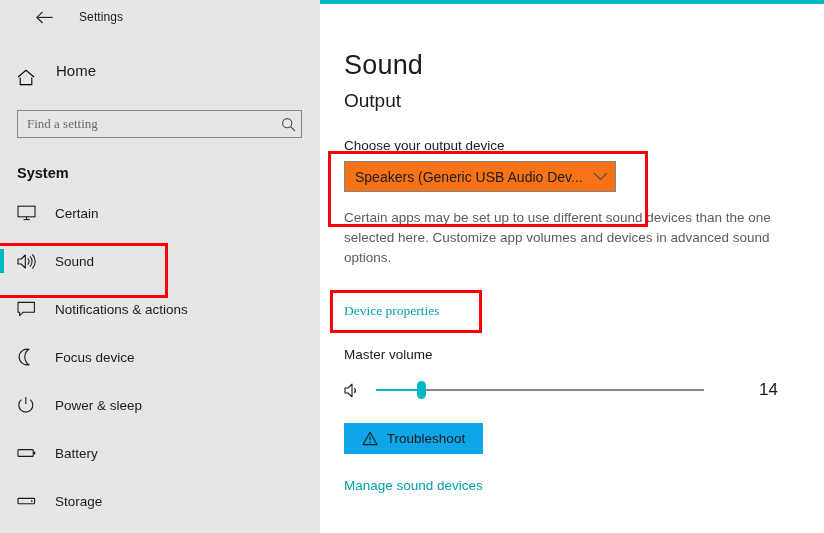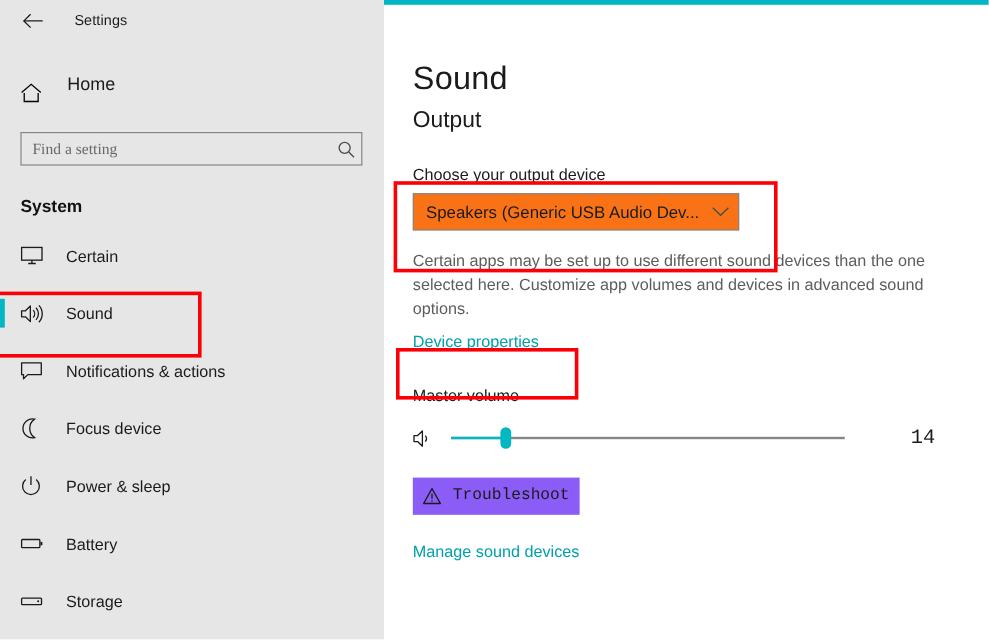--- a/index.html
+++ b/index.html
@@ -22,21 +22,21 @@
     width: 320px;
     height: 533px;
     background: #e6e6e6;
     box-sizing: border-box;
   }
 
   #titlebar {
     height: 34px;
     display: flex;
     align-items: center;
-    padding-left: 10px;
+    padding-left: 27px;
   }
   #back-button {
     width: 34px; height: 30px;
     display: flex; align-items: center; justify-content: center;
     color: #1c1c1c;
   }
   #back-button svg { display:block; }
   #window-title {
     font-size: 12px;
     color: #1b1b1b;
@@ -194,37 +194,37 @@
   }
 
   .link {
     color: #00a0ad;
     font-size: 13.5px;
     text-decoration: none;
     display: inline-block;
   }
 
   #device-properties-wrap {
-    margin-top: 8px;
+    margin-top: 33px;
     position: relative;
     display: inline-block;
+    font-family: Liberation Serif, serif;
   }
 
   #master-volume-label {
     margin-top: 28px;
     font-size: 13.5px;
     color: #1b1b1b;
   }
 
   #volume-row {
     margin-top: 16px;
     display: flex;
     align-items: center;
     height: 24px;
-    font-family: Liberation Mono, monospace;
   }
   #volume-icon {
     width: 26px;
     display: flex; align-items: center;
     color: #1b1b1b;
   }
   #slider {
     position: relative;
     width: 328px;
     height: 20px;
@@ -251,26 +251,26 @@
   }
   #volume-value {
     margin-left: 55px;
     font-size: 17px;
     color: #1b1b1b;
   }
 
   #troubleshoot-button {
     margin-top: 21px;
     width: 139px; height: 31px;
-    background: #8b5cf6;
+    background: #0ea5e9;
     border: none;
     display: flex;
     align-items: center;
     justify-content: center;
-    font-family: Liberation Mono, monospace;
+    font-family: Liberation Sans, sans-serif;
     cursor: pointer;
   }
   #troubleshoot-icon {
     display: flex; align-items: center;
     color: #1b1b1b;
     margin-right: 9px;
   }
   #troubleshoot-label {
     font-size: 13.5px;
     color: #1b1b1b;

